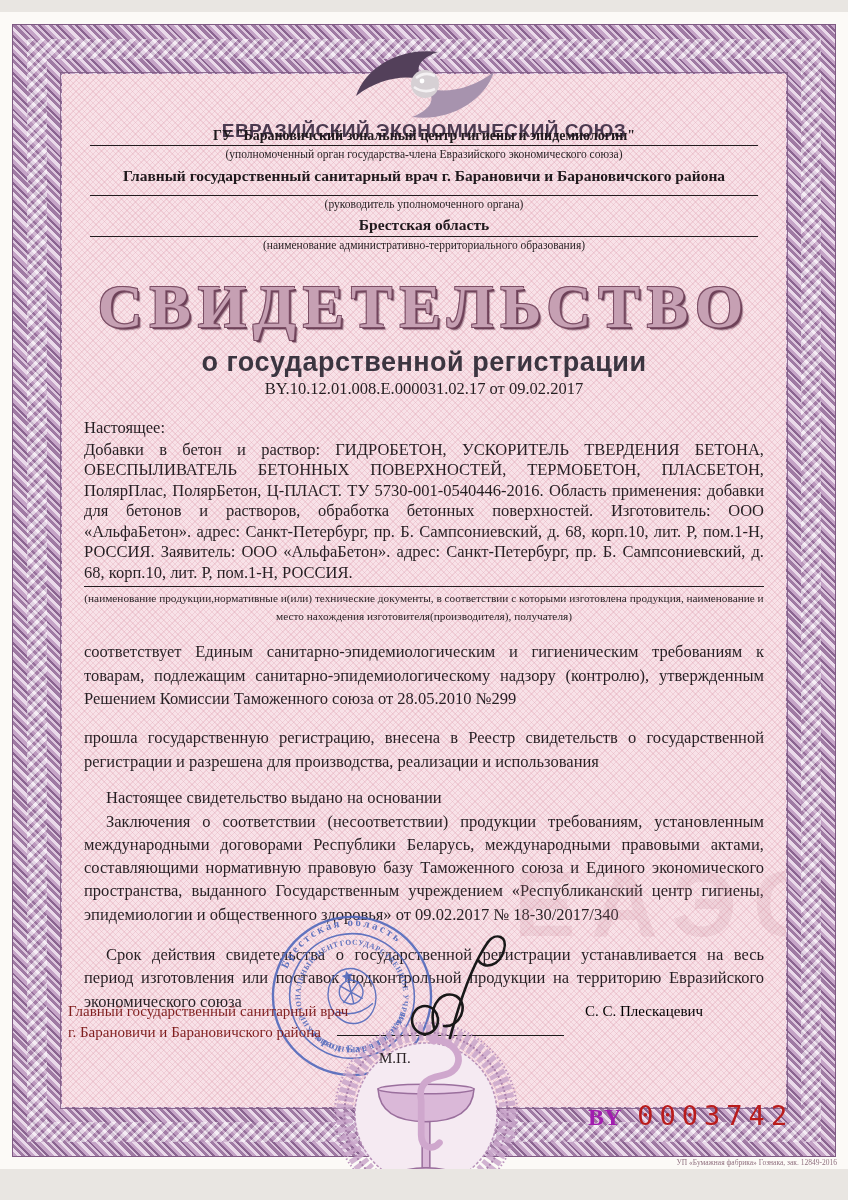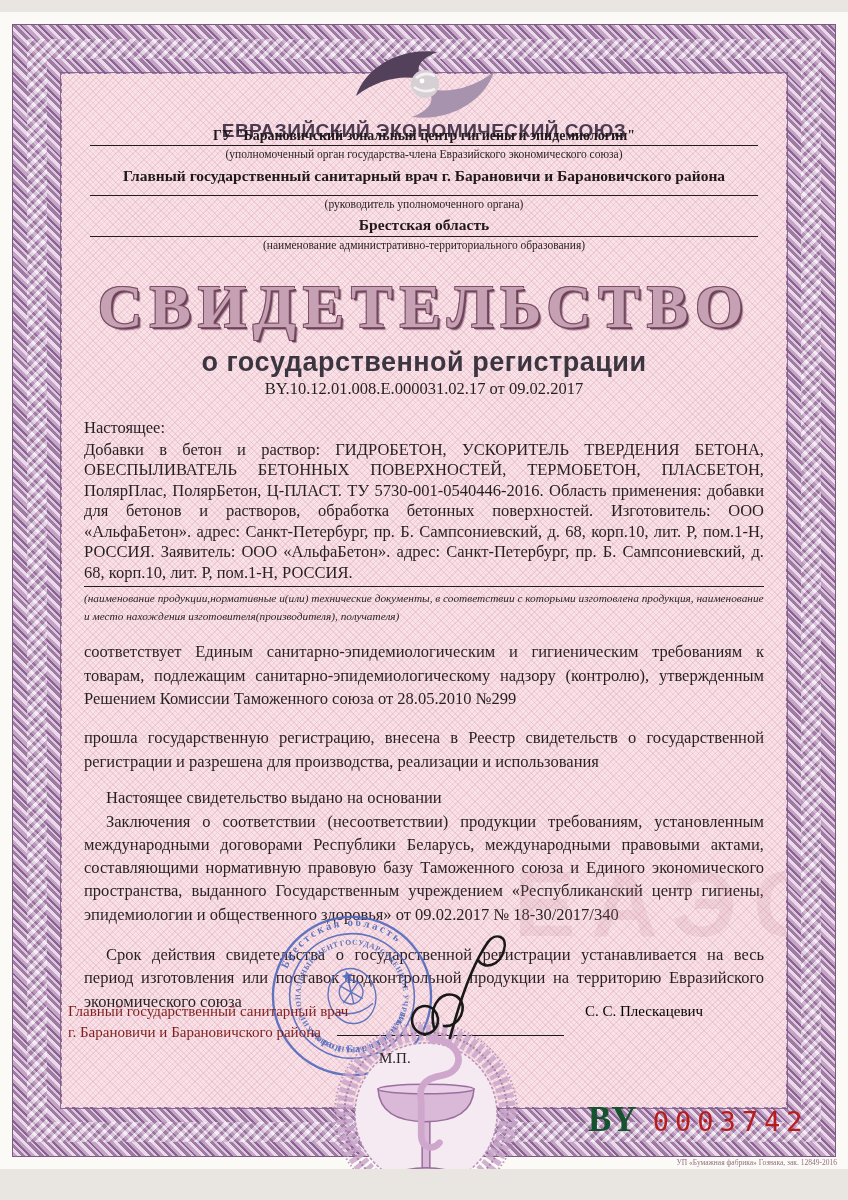--- a/index.html
+++ b/index.html
@@ -59,21 +59,21 @@
     margin-top:7px;text-align:center;font-family:Liberation Sans, sans-serif;
     font-weight:bold;font-size:27px;color:#3b3540;letter-spacing:.5px;
   }
   .title-number{margin-top:1px;text-align:center;font-size:16.5px;color:#241e21;}
   
   .para{font-size:16.5px;line-height:1.24;color:#261f23;text-align:justify;}
   .product-label{margin-top:19px;font-size:16.5px;color:#261f23;}
   .product-text{margin-top:2px;}
   .field-rule{margin-top:3px;border-top:1.5px solid #241d20;}
   .note-caption{
-    margin-top:3px;font-style:italic;font-size:11.3px;
+    margin-top:3px;text-align:center;font-size:11.3px;
     line-height:1.55;color:#2a2326;
   }
   .p-conform{margin-top:15px;line-height:1.43;}
   .p-registered{margin-top:15px;line-height:1.43;}
   .p-basis-intro{margin-top:13px;text-indent:22px;line-height:1.4;}
   .p-basis{margin-top:1px;text-indent:22px;line-height:1.4;}
   .p-validity{margin-top:17px;text-indent:22px;line-height:1.43;}
   
   .watermark{
     position:absolute;left:452px;top:778px;z-index:1;
@@ -84,21 +84,21 @@
   .stamp{position:absolute;left:268px;top:900px;width:168px;height:168px;z-index:3;
     transform:rotate(-13deg);opacity:.88;}
   .sig-scrawl{position:absolute;left:398px;top:916px;width:118px;height:122px;z-index:4;}
   .signer-title{position:absolute;left:68px;top:989px;z-index:4;font-size:15px;line-height:1.4;color:#7f1d1d;}
   .sig-line{position:absolute;left:337px;top:1023px;width:227px;border-top:1.6px solid #1b1b1b;z-index:3;}
   .signer-name{position:absolute;left:585px;top:991px;z-index:4;font-size:15px;color:#000000;}
   .mp{position:absolute;left:379px;top:1038px;z-index:5;font-size:15px;color:#2a2326;}
   .rosette{position:absolute;left:330px;top:1006px;width:192px;height:192px;z-index:3;}
   
   .serial{position:absolute;left:588px;top:1088px;z-index:3;display:flex;align-items:baseline;gap:16px;}
-  .serial-prefix{font-family:"Liberation Serif",serif;font-weight:bold;font-size:35px;color:#14532d;}
+  .serial-prefix{font-family:"Liberation Serif",serif;font-weight:bold;font-size:24px;color:#a21caf;}
   .serial-number{font-family:"DejaVu Sans Mono",monospace;font-size:27px;letter-spacing:6px;color:#b91c1c;}
   
   .print-note{position:absolute;right:11px;bottom:2px;z-index:1;
     font-size:7.5px;color:#90707f;font-family:"Liberation Serif",serif;}
 </style>
 </head>
 <body>
 
 <div class="page">
 

